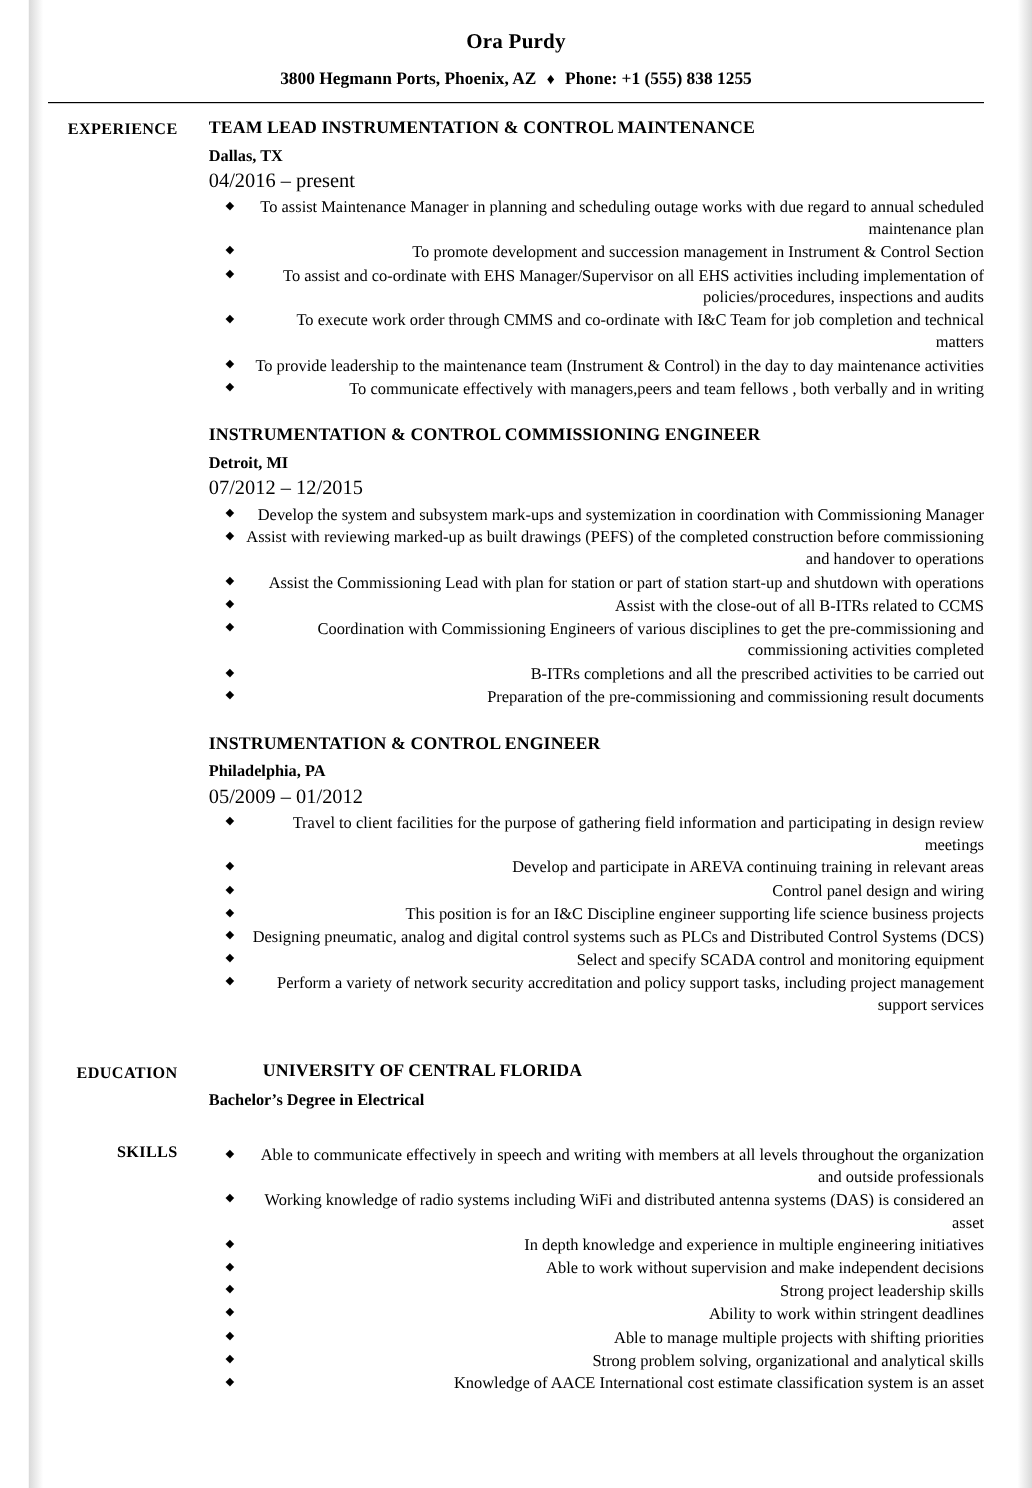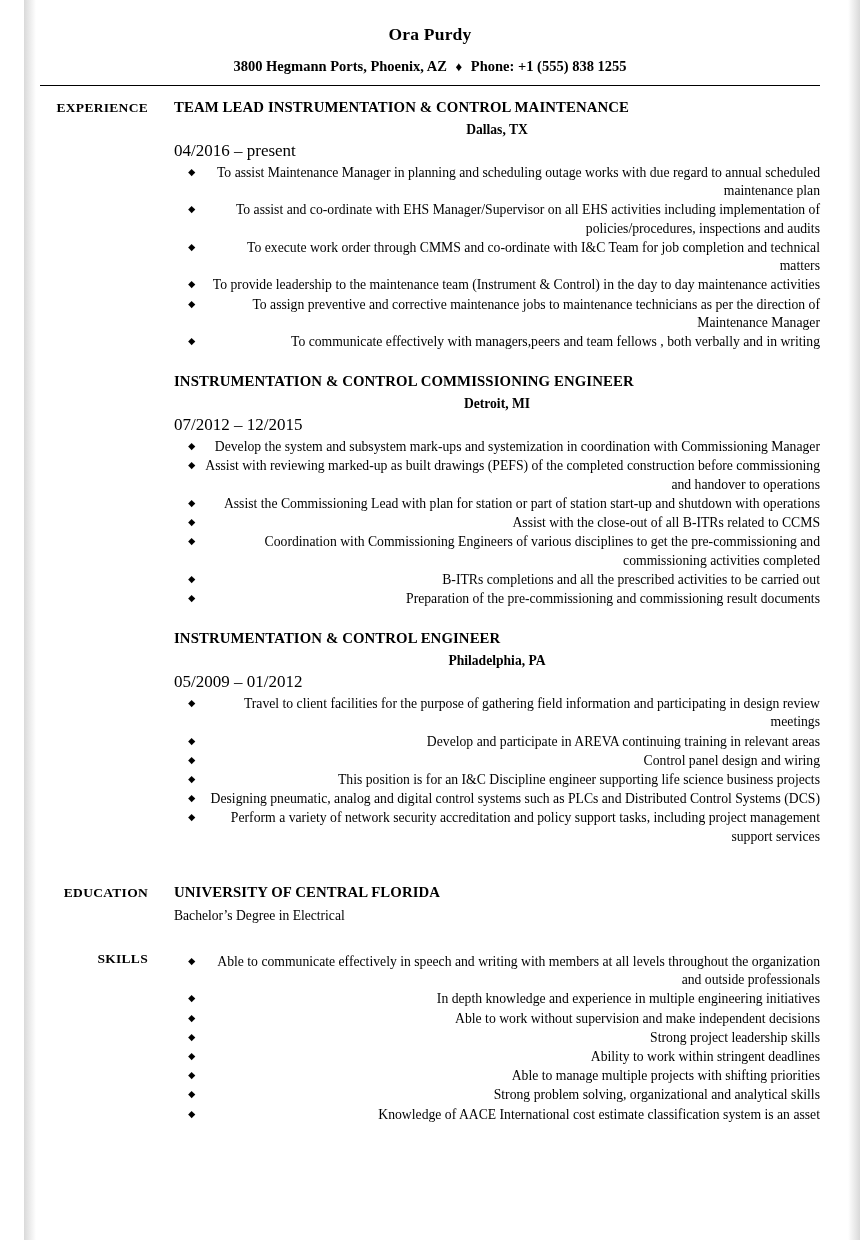--- a/index.html
+++ b/index.html
@@ -93,21 +93,20 @@
   }
   .job-title {
     font-weight: bold;
     font-size: 14.8px;
     letter-spacing: 0.1px;
   }
   .job-loc {
     font-weight: bold;
     font-size: 13.6px;
     padding-top: 6px;
-    text-align: center;
   }
   .job-dates {
     font-size: 17px;
     padding-top: 3px;
   }
   ul.bullets {
     list-style: none;
     margin: 3px 0 0 0;
     padding: 0;
     text-align: right;
@@ -124,23 +123,24 @@
     position: absolute;
     left: 14px;
     top: -1px;
     font-size: 9.5px;
     line-height: 1.95;
   }
   .edu-school {
     font-weight: bold;
     font-size: 14.8px;
     letter-spacing: 0.1px;
+    margin-left: 45px;
   }
   .edu-degree {
-    font-weight: normal;
+    font-weight: bold;
     font-size: 13.6px;
     padding-top: 7px;
   }
   .gap-exp { height: 38px; }
   .gap-edu { height: 26px; }
 </style>
 </head>
 <body>
 
 <div class="page">
@@ -164,24 +164,24 @@
       <div class="section">
         <div class="sec-label">EXPERIENCE</div>
         <div class="sec-body">
 
           <div class="job">
             <div class="job-title">TEAM LEAD INSTRUMENTATION &amp; CONTROL MAINTENANCE</div>
             <div class="job-loc">Dallas, TX</div>
             <div class="job-dates">04/2016 – present</div>
             <ul class="bullets">
               <li>To assist Maintenance Manager in planning and scheduling outage works with due regard to annual scheduled maintenance plan</li>
+              <li>To promote development and succession management in Instrument &amp; Control Section</li>
               <li>To assist and co-ordinate with EHS Manager/Supervisor on all EHS activities including implementation of policies/procedures, inspections and audits</li>
               <li>To execute work order through CMMS and co-ordinate with I&amp;C Team for job completion and technical matters</li>
               <li>To provide leadership to the maintenance team (Instrument &amp; Control) in the day to day maintenance activities</li>
-              <li>To assign preventive and corrective maintenance jobs to maintenance technicians as per the direction of Maintenance Manager</li>
               <li>To communicate effectively with managers,peers and team fellows , both verbally and in writing</li>
             </ul>
           </div>
 
           <div class="job">
             <div class="job-title">INSTRUMENTATION &amp; CONTROL COMMISSIONING ENGINEER</div>
             <div class="job-loc">Detroit, MI</div>
             <div class="job-dates">07/2012 – 12/2015</div>
             <ul class="bullets">
               <li>Develop the system and subsystem mark-ups and systemization in coordination with Commissioning Manager</li>
@@ -197,20 +197,21 @@
           <div class="job">
             <div class="job-title">INSTRUMENTATION &amp; CONTROL ENGINEER</div>
             <div class="job-loc">Philadelphia, PA</div>
             <div class="job-dates">05/2009 – 01/2012</div>
             <ul class="bullets">
               <li>Travel to client facilities for the purpose of gathering field information and participating in design review meetings</li>
               <li>Develop and participate in AREVA continuing training in relevant areas</li>
               <li>Control panel design and wiring</li>
               <li>This position is for an I&amp;C Discipline engineer supporting life science business projects</li>
               <li>Designing pneumatic, analog and digital control systems such as PLCs and Distributed Control Systems (DCS)</li>
+              <li>Select and specify SCADA control and monitoring equipment</li>
               <li>Perform a variety of network security accreditation and policy support tasks, including project management support services</li>
             </ul>
           </div>
 
         </div>
       </div>
 
       <div class="gap-exp"></div>
 
       <div class="section">
@@ -221,20 +222,21 @@
         </div>
       </div>
 
       <div class="gap-edu"></div>
 
       <div class="section">
         <div class="sec-label">SKILLS</div>
         <div class="sec-body">
           <ul class="bullets">
             <li>Able to communicate effectively in speech and writing with members at all levels throughout the organization and outside professionals</li>
+            <li>Working knowledge of radio systems including WiFi and distributed antenna systems (DAS) is considered an asset</li>
             <li>In depth knowledge and experience in multiple engineering initiatives</li>
             <li>Able to work without supervision and make independent decisions</li>
             <li>Strong project leadership skills</li>
             <li>Ability to work within stringent deadlines</li>
             <li>Able to manage multiple projects with shifting priorities</li>
             <li>Strong problem solving, organizational and analytical skills</li>
             <li>Knowledge of AACE International cost estimate classification system is an asset</li>
           </ul>
         </div>
       </div>

